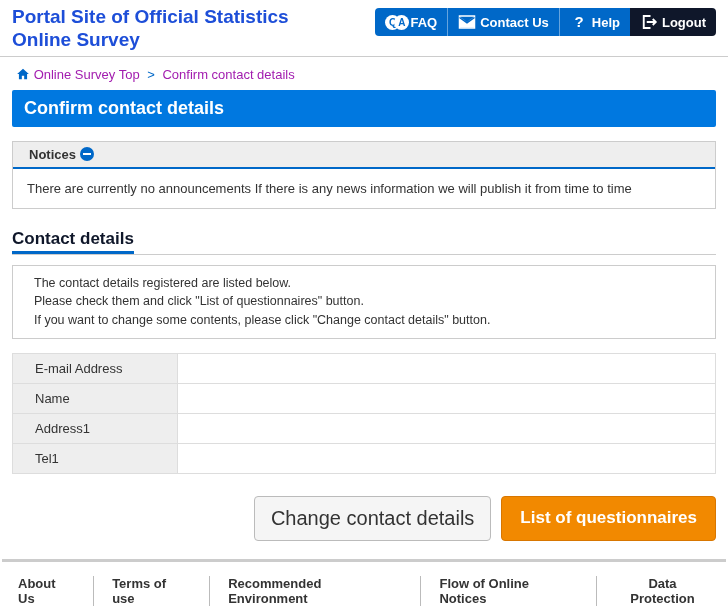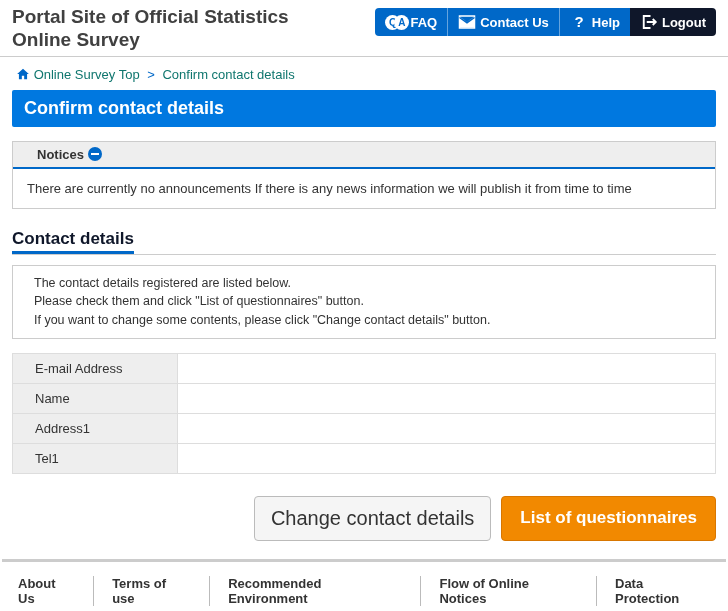--- a/index.html
+++ b/index.html
@@ -1,53 +1,53 @@
 <!DOCTYPE html>
 <html><head>
 <meta charset="utf-8">
 <style>
   * { box-sizing: border-box; margin: 0; padding: 0; }
   body { font-family: "Meiryo", "Segoe UI", Arial, sans-serif; font-size: 13px; color: #333; background: #fff; width: 728px; }
   .header { display: flex; justify-content: space-between; align-items: flex-start; padding: 6px 12px 4px; border-bottom: 1px solid #ccc; }
-  .site-title { font-size: 19px; font-weight: bold; color: #404040; line-height: 1.2; }
+  .site-title { font-size: 19px; font-weight: bold; color: #1d4ed8; line-height: 1.2; }
   .topnav { display: flex; gap: 0; margin-top: 2px; }
   .topnav a { display: flex; align-items: center; gap: 4px; color: #fff; text-decoration: none; font-weight: bold; font-size: 13px; padding: 5px 10px; border-left: 1px solid rgba(255,255,255,0.4); }
   .topnav-blue { background: #0068c8; }
   .topnav-blue a:first-child { border-left: none; border-top-left-radius: 4px; border-bottom-left-radius: 4px; }
   .topnav-orange { background: #0f172a; border-top-right-radius: 4px; border-bottom-right-radius: 4px; }
   .topnav-orange a { border-left: none; }
   .topnav svg { width: 18px; height: 18px; fill: #fff; flex-shrink: 0; }
   .qa-badge { display: inline-flex; align-items: center; }
   .qa-circle { width: 15px; height: 15px; border-radius: 50%; background: #fff; color: #0068c8; font-weight: bold; font-size: 10px; display: inline-flex; align-items: center; justify-content: center; margin-right: -3px; }
   .qa-circle + .qa-circle { background:#fff; z-index: 0; }
   .container { padding: 0 12px; }
   .breadcrumb { padding: 10px 4px 8px; font-size: 13px; color: #0068c8; }
-  .breadcrumb a { color: #0f766e; text-decoration: none; }
+  .breadcrumb a { color: #a21caf; text-decoration: none; }
   .breadcrumb .sep { color: #0068c8; margin: 0 4px; }
   .breadcrumb .home-ico { display:inline-block; vertical-align:-2px; }
   .page-banner { background: #0078e0; color: #fff; font-size: 18px; font-weight: bold; padding: 8px 12px; border-radius: 2px; }
   .notices-box { border: 1px solid #ccc; margin-top: 14px; }
-  .notices-head { background: #eee; border-bottom: 2px solid #0068c8; padding: 5px 24px; font-weight: bold; font-size: 13px; display: flex; align-items: center; gap: 4px; }
+  .notices-head { background: #eee; border-bottom: 2px solid #0068c8; padding: 5px 16px; font-weight: bold; font-size: 13px; display: flex; align-items: center; gap: 4px; }
   .collapse-ico { width: 14px; height: 14px; border-radius: 50%; background: #0068c8; display: inline-flex; align-items: center; justify-content: center; }
   .collapse-ico span { width: 8px; height: 2px; background: #fff; display: block; }
   .notices-body { padding: 12px 14px; font-size: 13px; }
   .section-title { margin-top: 20px; font-size: 17px; font-weight: bold; color: #0f172a; padding-bottom: 2px; display:inline-block; border-bottom: 3px solid #0068c8; }
   .section-title-wrap { border-bottom: 1px solid #ccc; margin-bottom: 10px; }
   .info-box { border: 1px solid #ccc; padding: 8px 21px; font-size: 12.5px; line-height: 1.5; }
   .details-table { width: 100%; border-collapse: collapse; margin-top: 14px; }
   .details-table td { border: 1px solid #ddd; padding: 7px 22px; font-size: 13px; }
   .details-table td.label { background: #eee; width: 165px; }
   .btn-row { display: flex; justify-content: flex-end; gap: 10px; margin: 22px 0 18px; }
   .btn { font-size: 20px; padding: 10px 16px; border-radius: 4px; cursor: pointer; font-family: inherit; }
   .btn-secondary { background: #f5f5f5; border: 1px solid #bbb; color: #333; }
   .btn-primary { background: #f28900; border: 1px solid #d87600; color: #fff; font-weight: bold; font-size: 17px; padding: 10px 18px; }
   .footer-sep { border-top: 3px solid #ccc; margin: 0 2px; }
   .footer-links { display: flex; justify-content: center; gap: 0; padding: 14px 0 10px; font-size: 13px; font-weight: bold; }
   .footer-links a { color: #333; text-decoration: none; padding: 0 18px; border-right: 1px solid #bbb; }
-  .footer-links a:last-child { border-right: none; }
+  .footer-links a:last-child { border-right: none; text-align: center; }
 </style>
 </head>
 <body>
 
 <div class="header">
   <div class="site-title">
     <span>Portal Site of Official Statistics</span><br>
     <span>Online Survey</span>
   </div>
   <div class="topnav">

